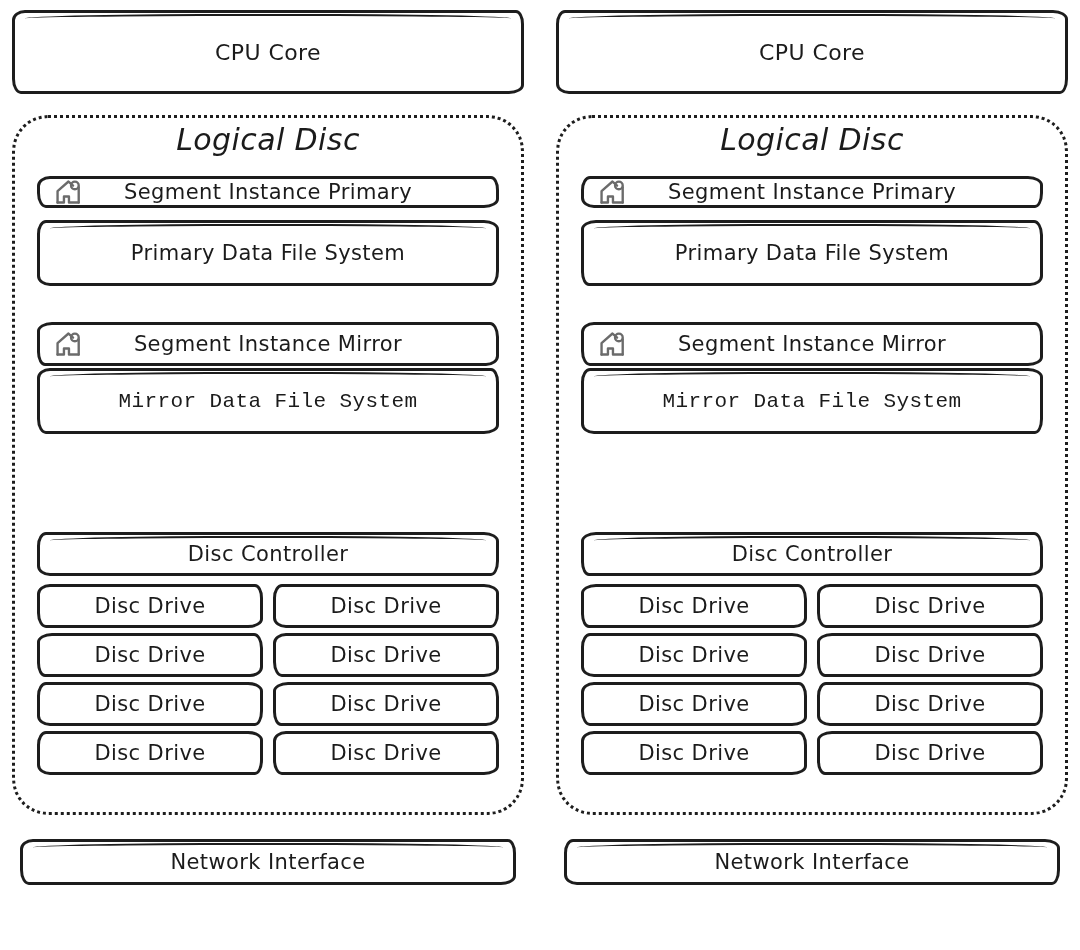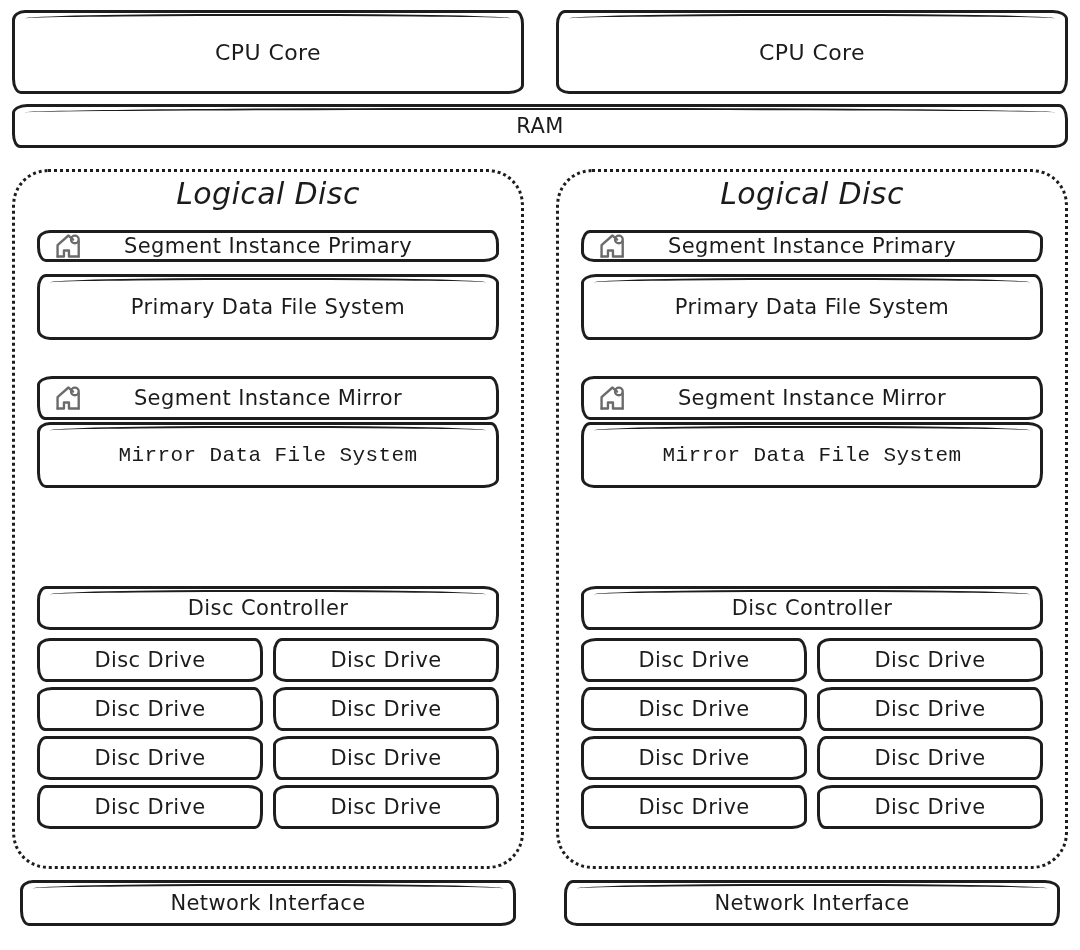--- a/index.html
+++ b/index.html
@@ -48,40 +48,37 @@
   .seg{height:32px;margin-top:24px;}
   .seg .icon{position:absolute;left:13px;top:50%;transform:translateY(-50%);display:flex;}
   .fs{height:66px;margin-top:12px;}
   .seg-mirror{margin-top:36px;height:44px;}
   .fs2{margin-top:2px;font-family:Liberation Mono, monospace;}
   .ctrl{height:44px;margin-top:98px;}
 
   .drives{margin-top:8px;display:grid;grid-template-columns:1fr 1fr;column-gap:10px;row-gap:5px;text-align:center;}
   .drive{height:44px;}
 
-  .net-row{margin-top:11px;}
+  .net-row{margin-top:24px;}
   .net{height:46px;margin:0 8px;}
 </style>
 </head>
 <body>
 
 <div class="page">
 
   <div class="row">
     <div class="box cpu sk1 double-top">
       <span>CPU Core</span>
     </div>
     <div class="box cpu sk2 double-top">
       <span>CPU Core</span>
     </div>
   </div>
 
-  <div class="box ram sk3 double-top">
-    <span>RAM</span>
-  </div>
 
   <div class="row disc-row">
 
     <section class="logical-disc">
       <div class="ld-title">Logical Disc</div>
 
       <div class="box seg sk1">
         <span class="icon">
           <svg viewBox="0 0 34 30" width="31" height="28" fill="none" stroke="#6b6b6b" stroke-width="2.6" stroke-linecap="round" stroke-linejoin="round">
             <path d="M5 26.5 V14 L17 3.5 L22 8"></path>

